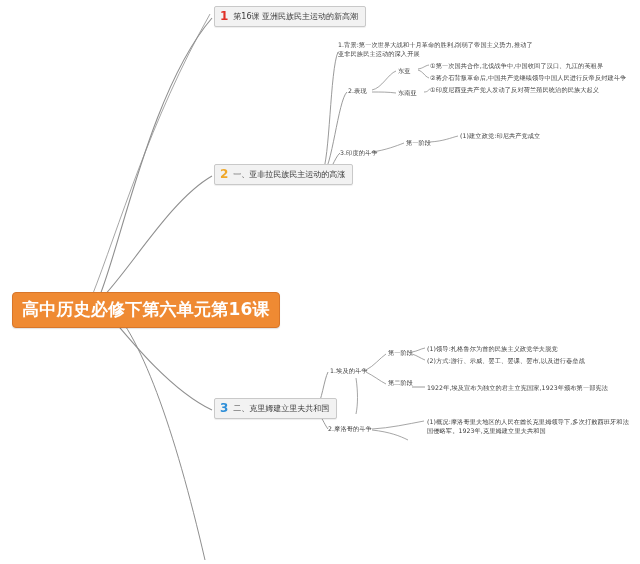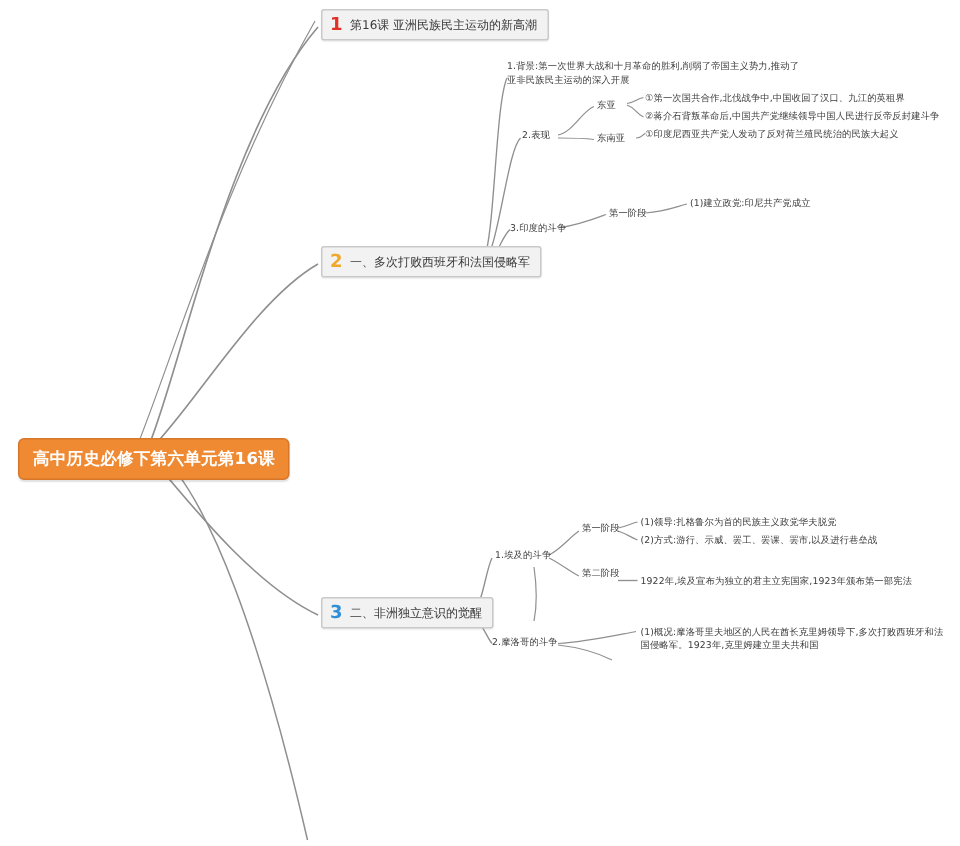--- a/index.html
+++ b/index.html
@@ -36,21 +36,21 @@
 
   
   .root-node {
     left: 12px;
     top: 292px;
     background: #ef8a33;
     border: 1px solid #d8762a;
     border-radius: 4px;
     padding: 5px 9px 6px 9px;
     color: #ffffff;
-    font-size: 11px;
+    font-size: 17px;
     font-weight: bold;
     letter-spacing: 0.2px;
     box-shadow: 0 1px 1px rgba(0,0,0,0.12);
   }
 
   
   .l1-node {
     background: #f2f2f2;
     border: 1px solid #c9c9c9;
     border-radius: 2px;
@@ -159,26 +159,26 @@
     <span>高中历史必修下第六单元第16课</span>
   </div>
 
   <div class="node l1-node l1-a">
     <span class="l1-num num-red">1</span>
     <span>第16课  亚洲民族民主运动的新高潮</span>
   </div>
 
   <div class="node l1-node l1-b">
     <span class="l1-num num-amber">2</span>
-    <span>一、多次打败西班牙和法国侵略军</span>
+    <span>一、亚非拉民族民主运动的高涨</span>
   </div>
 
   <div class="node l1-node l1-c">
     <span class="l1-num num-blue">3</span>
-    <span>二、非洲独立意识的觉醒</span>
+    <span>二、克里姆建立里夫共和国</span>
   </div>
 
   <div class="node t w-wide n-bg">1.背景:第一次世界大战和十月革命的胜利,削弱了帝国主义势力,推动了亚非民族民主运动的深入开展</div>
 
   <div class="node t n-biaoxian">2.表现</div>
 
   <div class="node t n-dongya">东亚</div>
 
   <div class="node t n-dongnanya">东南亚</div>
 

